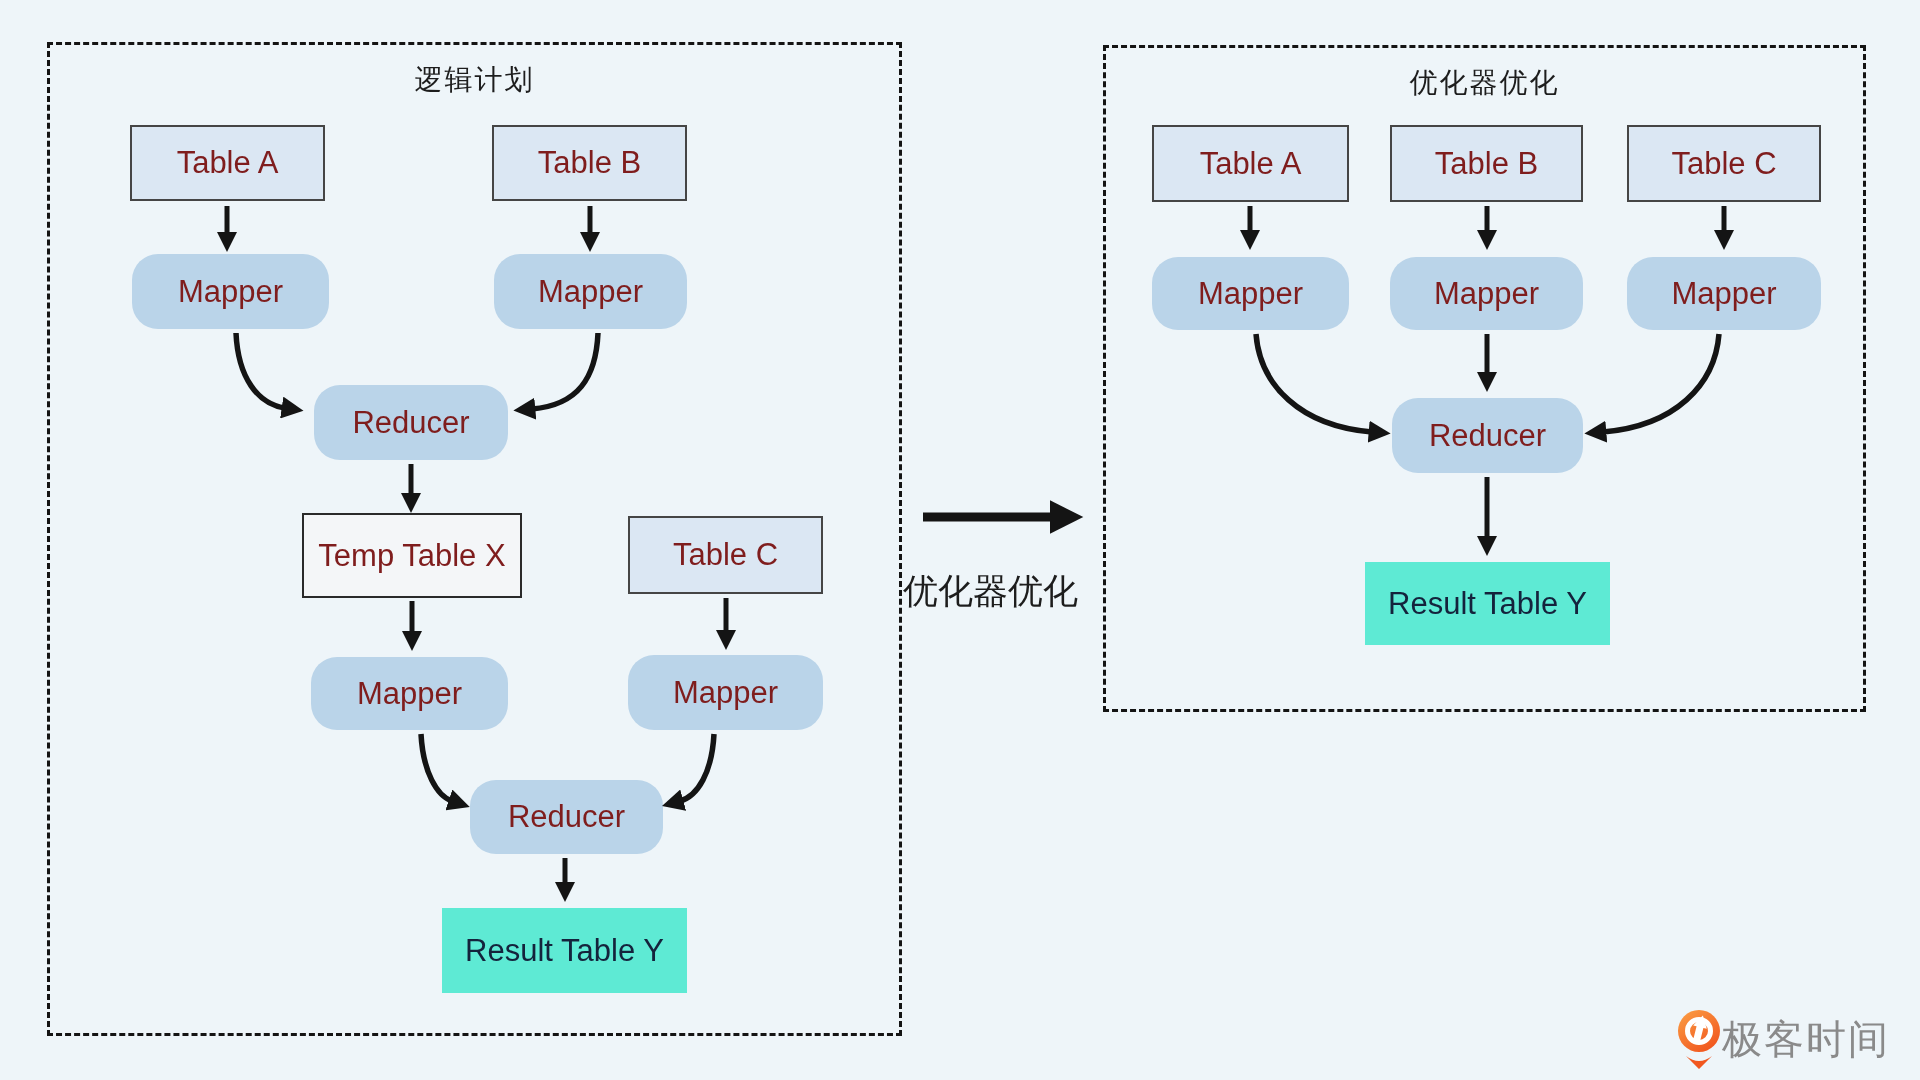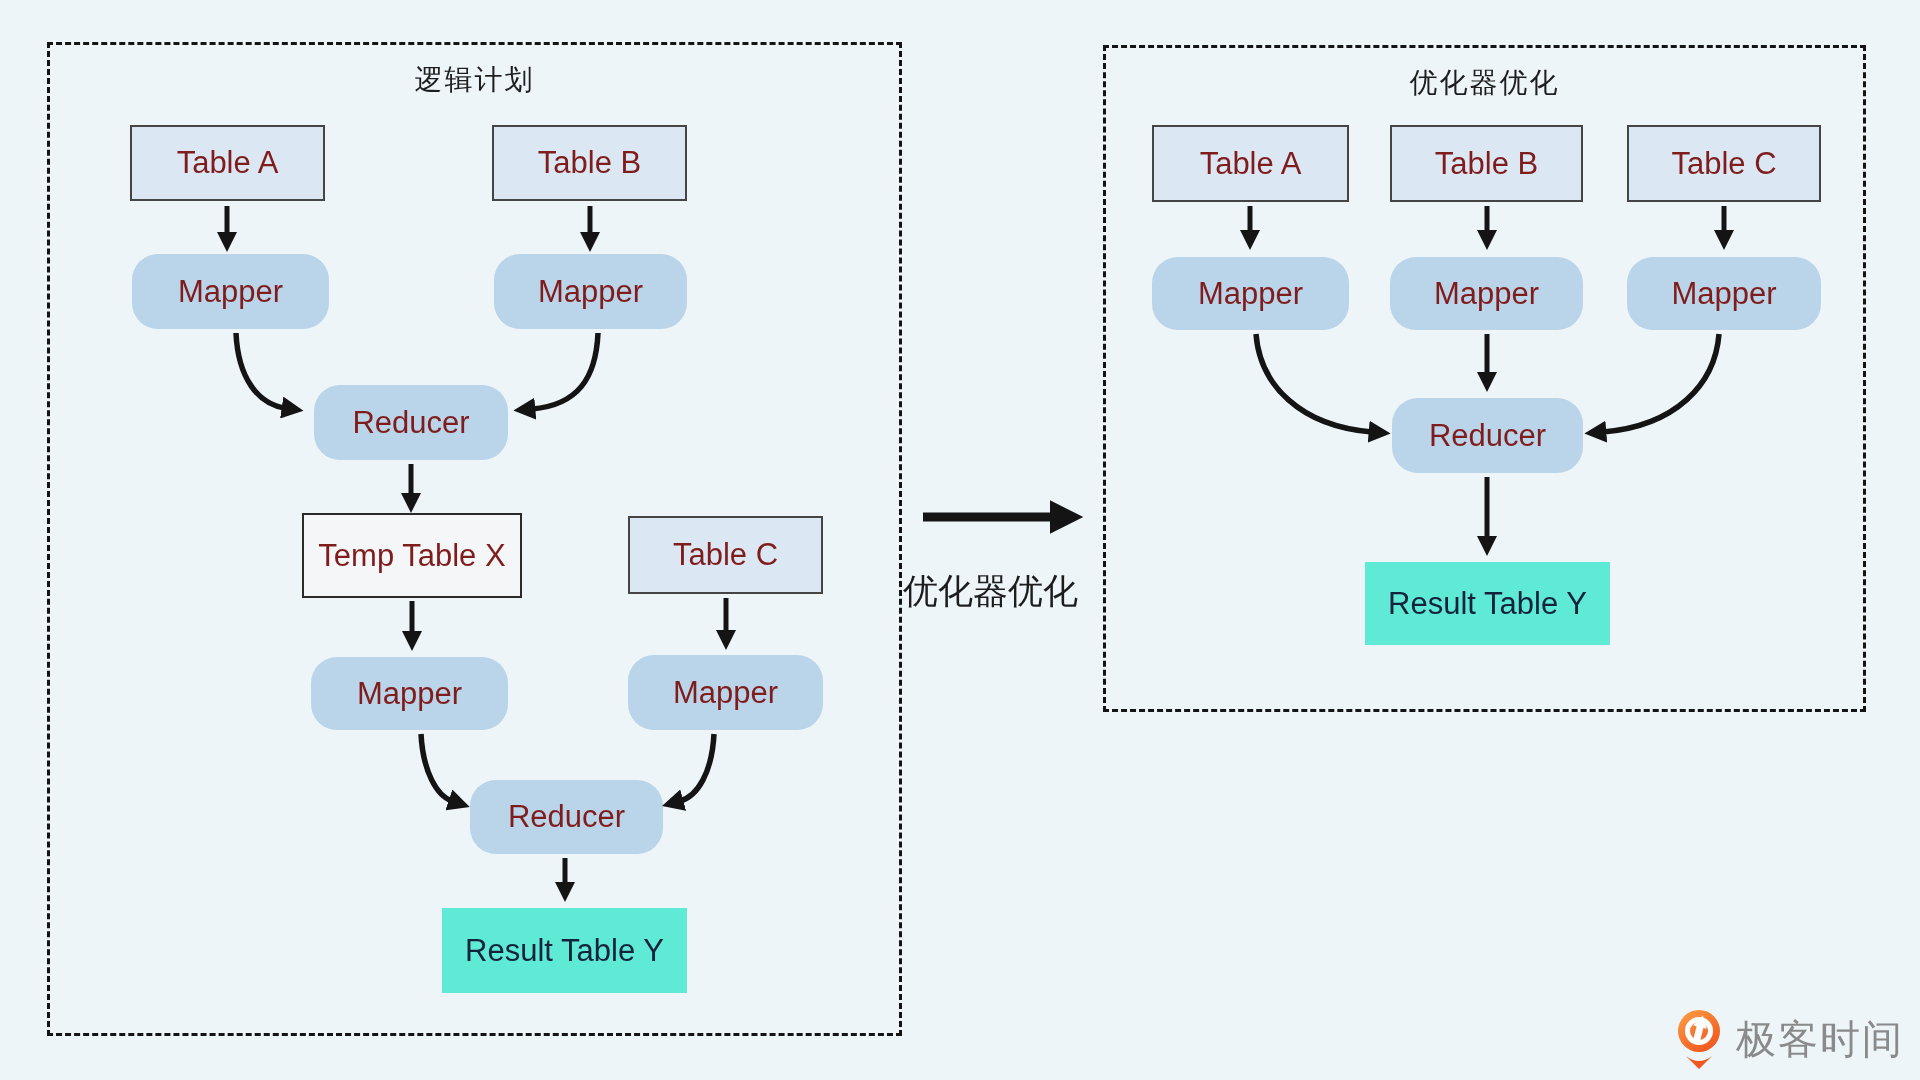--- a/index.html
+++ b/index.html
@@ -70,21 +70,21 @@
     text-align: left;
     font-size: 35px;
     color: #1d1d1d;
   }
   .brand {
     position: absolute;
     left: 1676px;
     top: 1008px;
     display: flex;
     align-items: center;
-    gap: 14px;
+    gap: 0;
   }
   .brand-text {
     font-size: 40px;
     color: #8a8a8a;
     letter-spacing: 2px;
   }
 </style>
 </head>
 <body>
 

